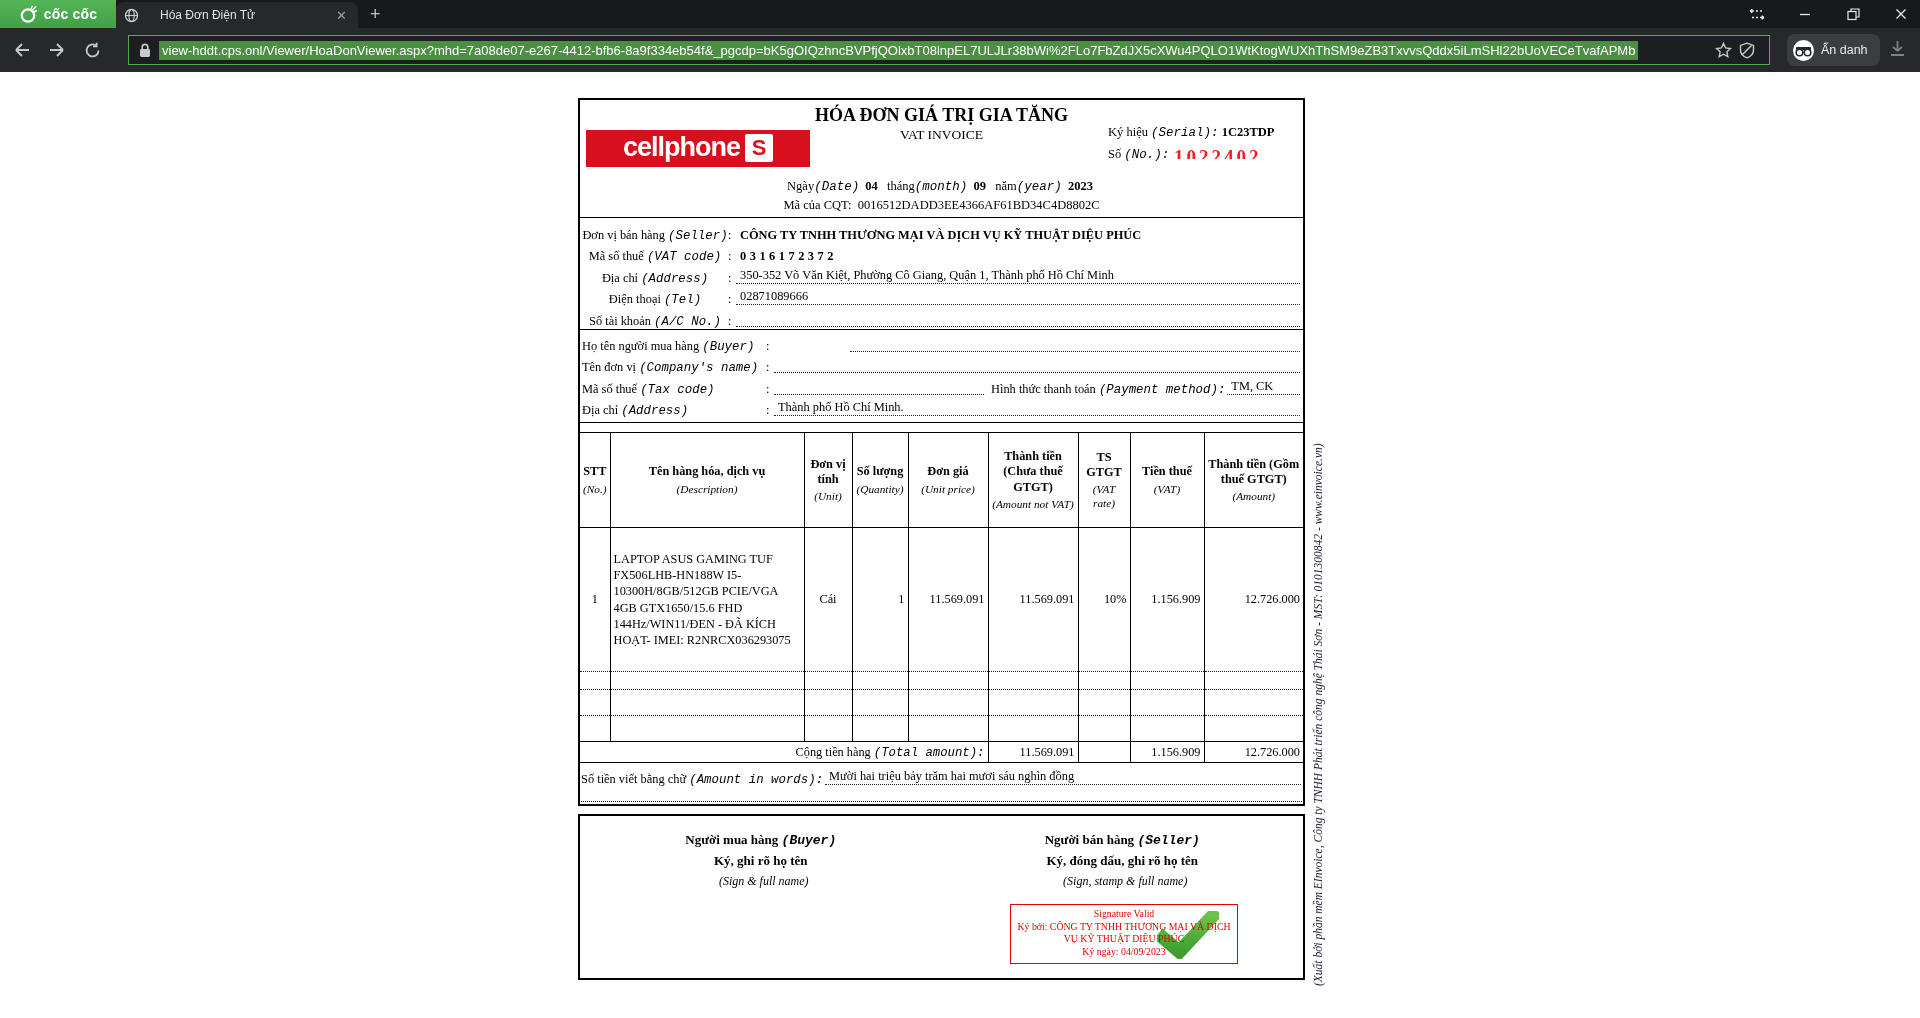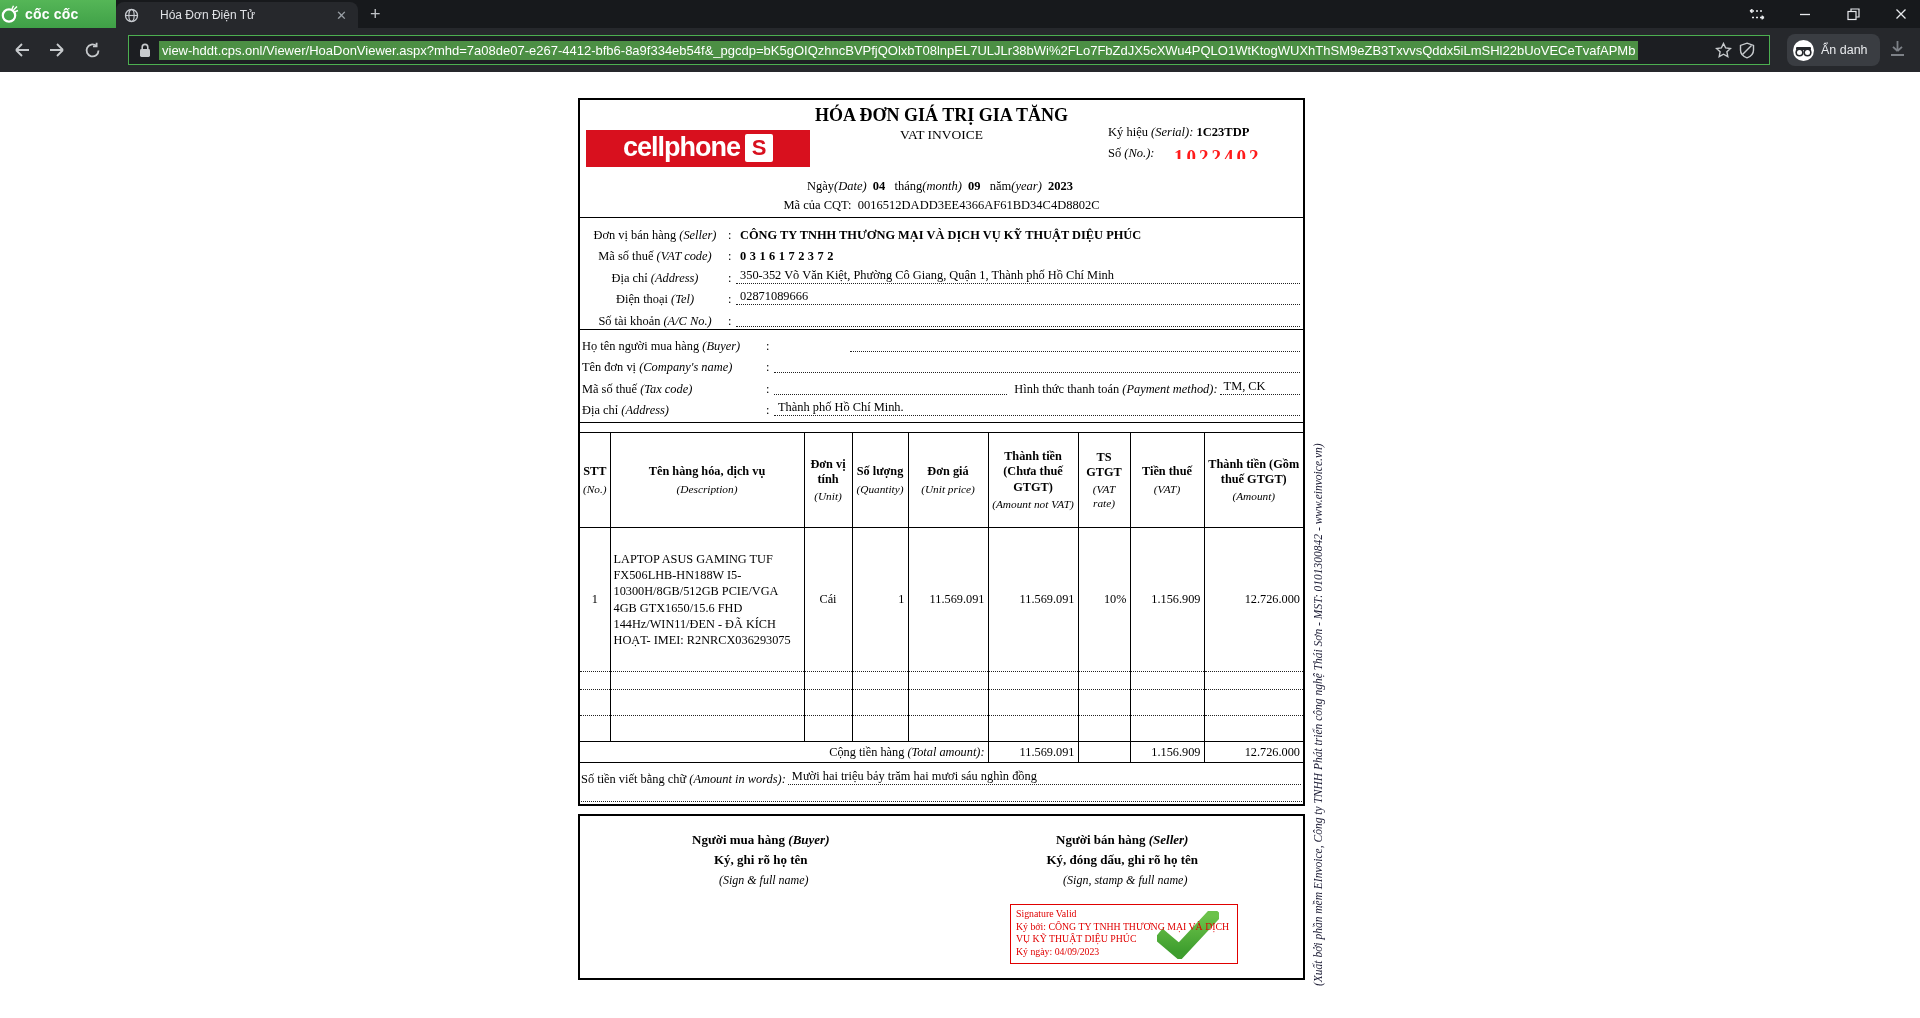--- a/index.html
+++ b/index.html
@@ -1,21 +1,21 @@
 <!DOCTYPE html>
 <html><head>
 <meta charset="utf-8">
 <style>
   * { box-sizing: border-box; margin: 0; padding: 0; }
   html,body { width:1920px; height:1018px; overflow:hidden; background:#fff;
               font-family:"Liberation Sans", sans-serif; }
 
   
   .tabbar { position:relative; width:1920px; height:28px; background:#17191c; display:flex; align-items:stretch; }
-  .brand { width:116px; background:linear-gradient(180deg,#55b657,#3fa047); display:flex; align-items:center; gap:6px; cursor:pointer; }
+  .brand { width:116px; background:linear-gradient(180deg,#55b657,#3fa047); display:flex; align-items:center; justify-content:center; gap:6px; cursor:pointer; }
   .brand-text { color:#fff; font-weight:bold; font-size:14px; letter-spacing:.2px; }
   .tab { width:242px; background:#26282c; border-top-left-radius:8px; border-top-right-radius:8px; margin-top:2px;
          display:flex; align-items:center; padding:0 8px; gap:21px; }
   .tab-title { color:#dfe1e5; font-size:12px; white-space:nowrap; overflow:hidden; flex:1; }
   .tab-close { color:#9aa0a6; font-size:13px; line-height:1; padding:1px 3px; border-radius:3px; }
   .newtab { color:#c0c3c7; font-size:18px; display:flex; align-items:center; padding:0 12px; }
   .wincontrols { position:absolute; right:10px; top:0; height:28px; display:flex; align-items:center; gap:30px; }
   .wc { color:#e8eaed; display:flex; align-items:center; justify-content:center; width:18px; height:18px; }
 
   .toolbar { position:relative; width:1920px; height:44px; background:#26282c; display:flex; align-items:center; }
@@ -47,21 +47,21 @@
   .logo-s { width:28px; height:28px; background:#fff; border-radius:2px; color:#d8101e; font-size:22px; font-weight:bold;
             display:flex; align-items:center; justify-content:center; margin-top:-1px;}
   .inv-title { position:absolute; left:0; right:0; top:5px; text-align:center; font-size:18px; font-weight:bold; }
   .inv-sub { position:absolute; left:0; right:0; top:27px; text-align:center; font-size:13.5px; }
   .serial-box { position:absolute; left:528px; top:22px; font-size:12.5px; line-height:21px; }
   .red-no { position:absolute; left:594px; top:47px; height:12px; overflow:hidden; }
   .red-no span { display:block; color:#ff1a1a; font-weight:bold; font-size:19px; line-height:19px; letter-spacing:3px; }
   .date-line { position:absolute; left:0; right:0; top:79px; text-align:center; font-size:12.5px; }
   .date-line b { padding:0 3px; }
   .cqt-line { position:absolute; left:0; right:0; top:98px; text-align:center; font-size:12.5px; }
-  i { font-style:italic; }
+  i { font-style:italic;font-family:Liberation Mono, monospace; }
 
   .sec-seller { height:112px; border-bottom:1px solid #000; padding:3px 2px 0 2px; font-size:12.4px; }
   .sec-buyer  { height:93px;  border-bottom:1px solid #000; padding:2px 2px 0 2px; font-size:12.4px; }
   .irow { display:flex; align-items:flex-end; height:21.5px; }
   .lblS { width:146px; flex:none;text-align:center; }
   .lblB { width:184px; flex:none; }
   .colon { width:8px; flex:none; }
   .valtxt { padding-left:4px; white-space:nowrap; }
   .dots { flex:1 1 auto; border-bottom:1px dotted #222; height:16px; margin:0 1px 2px 0; padding-left:4px; white-space:nowrap; }
   .spacer75 { width:76px; flex:none; }
@@ -91,21 +91,21 @@
   .words-lbl { flex:none; padding-right:2px; }
   .blankdots { height:15px; border-bottom:1px dotted #222; margin:0 1px; }
 
   .signbox { position:absolute; left:578px; top:742px; width:727px; height:166px; border:2px solid #000; }
   .sign-cols { display:flex; padding-top:14px; }
   .sign-col { width:50%; text-align:center; line-height:20px; font-size:13px; }
   .s-t { font-weight:bold; }
   .s-3 { font-style:italic; font-size:12px;padding-left:6px; }
   .stamp { position:absolute; left:430px; top:88px; width:228px; height:60px; border:1.5px solid #e00000;
            color:#e00000; font-size:9.8px; line-height:12.5px; padding:3px 5px; }
-  .stamp .sl { position:relative; z-index:2; }
+  .stamp .sl { position:relative; z-index:2;text-align:center; }
   .stamp svg { position:absolute; right:18px; top:6px; z-index:1; }
 
   .side-note { position:absolute; left:1312px; top:258px; height:656px; width:22px;
                writing-mode:vertical-rl; transform:rotate(180deg);
                font-style:italic; font-size:11.5px; color:#1a1a33; white-space:nowrap; }
 </style>
 </head>
 <body>
 
 <div class="tabbar">

